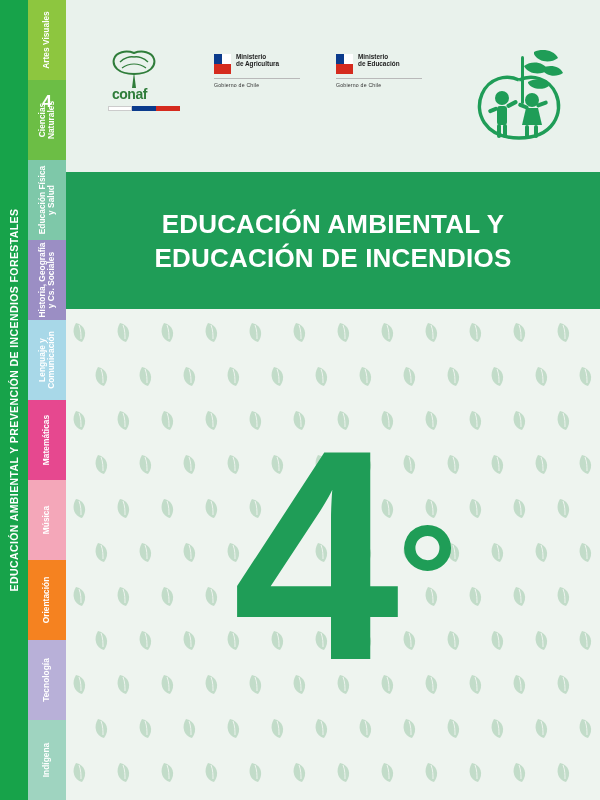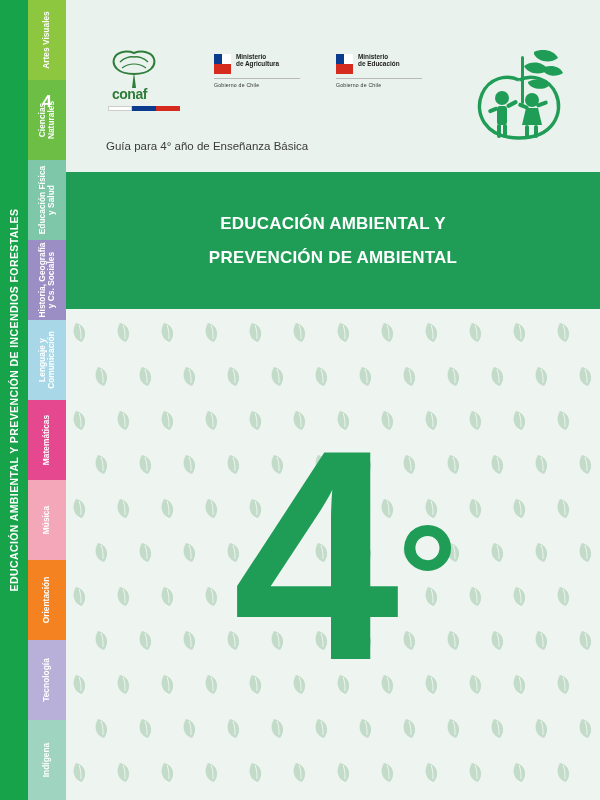--- a/index.html
+++ b/index.html
@@ -231,21 +231,21 @@
     height: 137px;
     background: #1f9d57;
     color: #ffffff;
     display: flex;
     flex-direction: column;
     align-items: center;
     justify-content: center;
     text-align: center;
   }
   .title-band .t-line {
-    font-size: 17px;
+    font-size: 26px;
     font-weight: bold;
     line-height: 34px;
     letter-spacing: 0.2px;
   }
 
   
   .body-area {
     position: absolute;
     left: 0;
     top: 309px;
@@ -364,21 +364,20 @@
           <div class="min-flag">
               <span class="min-star">★</span>
             </div>
           <div class="min-text">Ministerio<br>de Educación</div>
           <div class="min-rule"></div>
           <div class="min-sub">Gobierno de Chile</div>
         </div>
 
       </div>
 
-      <div class="guide-line">Guía para 4° año de Enseñanza Básica</div>
 
       <svg class="emblem" viewBox="0 0 110 112">
         <g fill="none" stroke="#1f9d57" stroke-width="3.4">
           <path d="M55 96 C20 96 10 70 18 52 C25 36 42 32 55 38"></path>
           <path d="M55 96 C90 96 100 70 92 52 C85 36 68 32 55 38"></path>
         </g>
         <g fill="#1f9d57">
           <path d="M70 10 C78 6 90 8 94 16 C86 22 74 20 70 12 Z"></path>
           <path d="M60 24 C68 18 80 20 84 28 C76 34 64 32 60 24 Z"></path>
           <path d="M78 26 C86 22 96 24 99 31 C92 36 81 34 78 27 Z"></path>
@@ -399,21 +398,21 @@
           <rect x="54" y="62" width="11" height="4" rx="2" transform="rotate(22 59 64)"></rect>
           <rect x="72" y="60" width="12" height="4" rx="2" transform="rotate(-20 78 62)"></rect>
           <rect x="61" y="83" width="4" height="13" rx="2"></rect>
           <rect x="70" y="83" width="4" height="13" rx="2"></rect>
         </g>
       </svg>
     </div>
 
     <div class="title-band">
       <div class="t-line">EDUCACIÓN AMBIENTAL Y</div>
-      <div class="t-line">PREVENCIÓN DE AMBIENTAL</div>
+      <div class="t-line">EDUCACIÓN DE INCENDIOS</div>
     </div>
 
     <div class="body-area">
       <svg class="leafgrid" viewBox="0 0 534 491" preserveAspectRatio="none" id="leafsvg">
           <path d="M-12 -30 c 9 2 12 11 6 19 c -8 -2 -11 -11 -6 -19 z" fill="#bcd9c4" opacity="0.9"></path>
           <path d="M-9 -28 c 2 5 2 10 2 14" stroke="#eef4ef" stroke-width="1" fill="none"></path>
           <path d="M32 -30 c 9 2 12 11 6 19 c -8 -2 -11 -11 -6 -19 z" fill="#bcd9c4" opacity="0.9"></path>
           <path d="M35 -28 c 2 5 2 10 2 14" stroke="#eef4ef" stroke-width="1" fill="none"></path>
           <path d="M76 -30 c 9 2 12 11 6 19 c -8 -2 -11 -11 -6 -19 z" fill="#bcd9c4" opacity="0.9"></path>
           <path d="M79 -28 c 2 5 2 10 2 14" stroke="#eef4ef" stroke-width="1" fill="none"></path>

